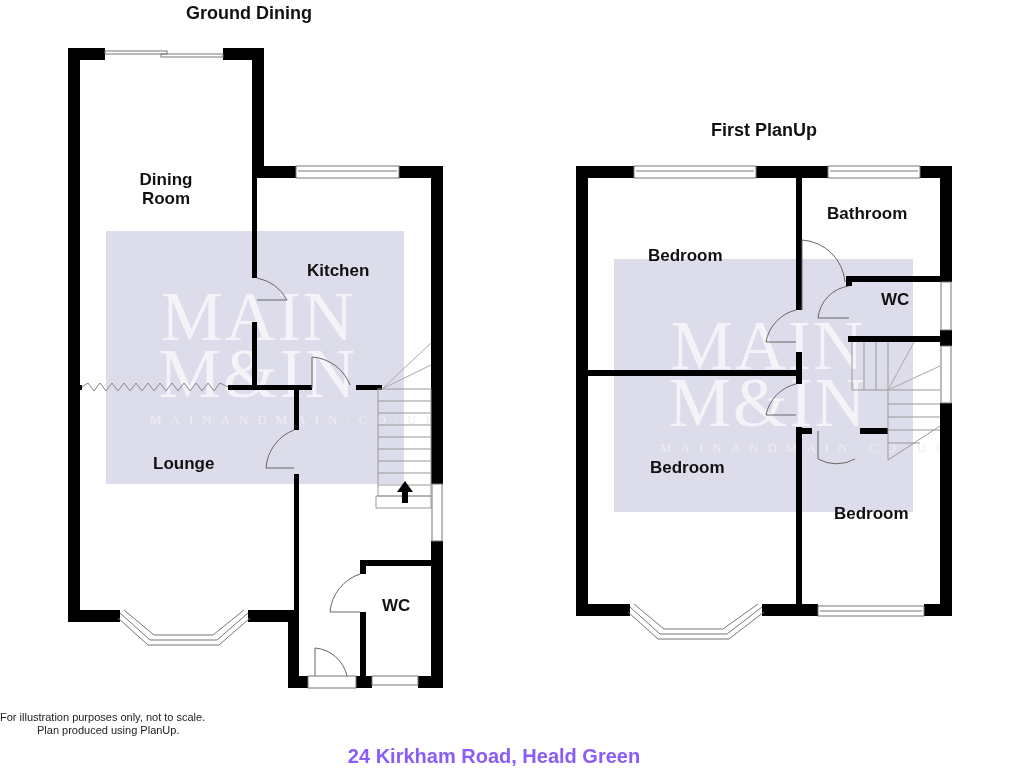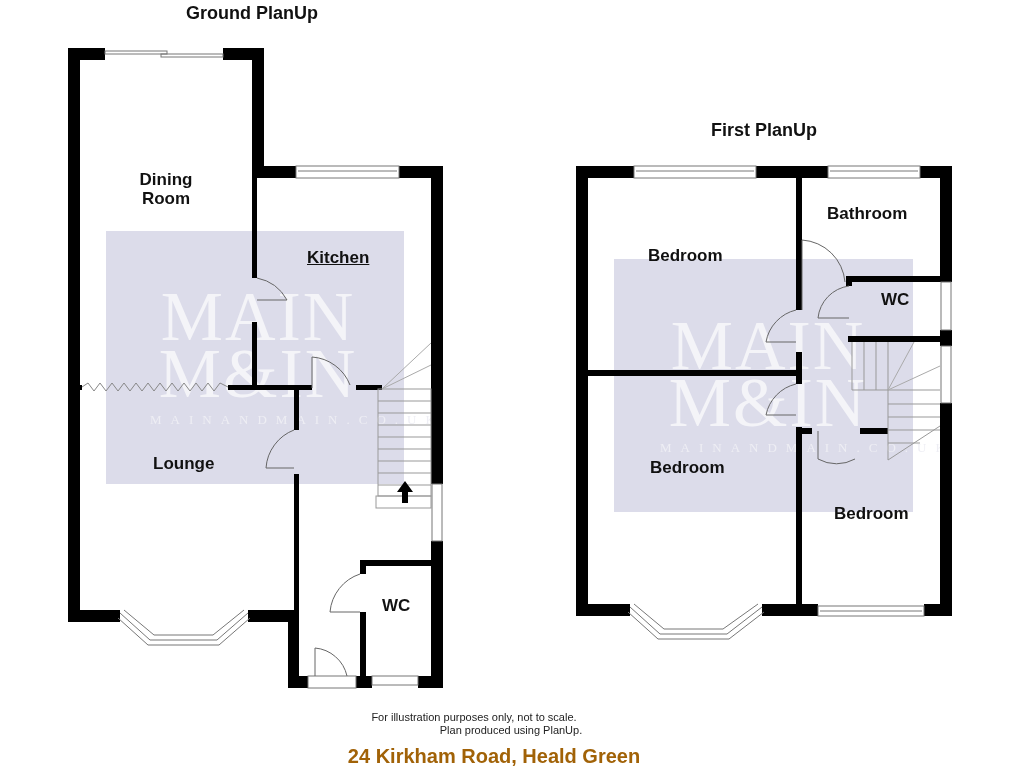--- a/index.html
+++ b/index.html
@@ -4,22 +4,22 @@
   <style>
     html, body { margin: 0; padding: 0; background: #ffffff; }
     body { width: 1024px; height: 768px; position: relative; overflow: hidden; font-family: "Liberation Sans", sans-serif; }
     .title { position: absolute; font-weight: bold; color: #111; font-size: 18px; white-space: nowrap; }
     .room-label { position: absolute; font-weight: bold; color: #111; font-size: 17px; text-align: center; line-height: 19px; white-space: nowrap; }
     .wm { position: absolute; background: #dcdcea; }
     .wm-text { position: absolute; font-family: "Liberation Serif", serif; color: #f4f4f8; text-align: center; }
     .wm-big { font-size: 70px; line-height: 58px; letter-spacing: 2px; }
     .wm-small { font-size: 13px; letter-spacing: 9px; color: #eeeef4; }
     svg { position: absolute; left: 0; top: 0; }
-    .note { position: absolute; left: 0; width: 948px; text-align: center; font-size: 11px; color: #222; line-height: 13px; }
-    .address { position: absolute; left: 0; width: 988px; text-align: center; font-size: 20px; font-weight: bold; color: #a16207; top: 745px; }
+    .note { position: absolute; left: 0; width: 948px; text-align: left; font-size: 11px; color: #222; line-height: 13px; }
+    .address { position: absolute; left: 0; width: 988px; text-align: center; font-size: 20px; font-weight: bold; color: #8b5cf6; top: 745px; }
   </style>
 </head>
 <body>
 
 <div class="wm" style="left:106px;top:231px;width:298px;height:253px;"></div>
 <div class="wm" style="left:614px;top:259px;width:299px;height:253px;"></div>
 
 <div class="wm-text wm-big" style="left:148px;top:288px;width:220px;">MAIN</div>
 <div class="wm-text wm-big" style="left:148px;top:345px;width:220px;">M&amp;IN</div>
 <div class="wm-text wm-small" style="left:150px;top:412px;width:230px;">MAINANDMAIN.CO.UK</div>
@@ -172,26 +172,26 @@
     <line x1="888" y1="390" x2="940" y2="366" stroke="#aaa"></line>
     <line x1="888" y1="390" x2="888" y2="460" stroke="#999"></line>
     <line x1="888" y1="404" x2="940" y2="404" stroke="#999"></line>
     <line x1="888" y1="417" x2="940" y2="417" stroke="#999"></line>
     <line x1="888" y1="430" x2="940" y2="430" stroke="#999"></line>
     <line x1="888" y1="443" x2="920" y2="443" stroke="#999"></line>
     <line x1="888" y1="460" x2="940" y2="426" stroke="#999"></line>
   </g>
 </svg>
 
-<div class="title" style="left:186px;top:3px;">Ground PlanUp</div>
+<div class="title" style="left:186px;top:3px;">Ground Dining</div>
 <div class="title" style="left:711px;top:120px;">First PlanUp</div>
 
 <div class="room-label" style="left:128px;top:170px;width:76px;white-space:pre-line;">Dining
 Room</div>
-<div class="room-label" style="left:307px;top:248px;text-decoration:underline;">Kitchen</div>
+<div class="room-label" style="left:307px;top:261px;">Kitchen</div>
 <div class="room-label" style="left:153px;top:454px;text-align:right;">Lounge</div>
 <div class="room-label" style="left:382px;top:596px;">WC</div>
 
 <div class="room-label" style="left:648px;top:246px;">Bedroom</div>
 <div class="room-label" style="left:827px;top:204px;">Bathroom</div>
 <div class="room-label" style="left:881px;top:290px;">WC</div>
 <div class="room-label" style="left:650px;top:458px;">Bedroom</div>
 <div class="room-label" style="left:834px;top:504px;">Bedroom</div>
 
 <div class="note" style="top:711px;">For illustration purposes only, not to scale.</div>

